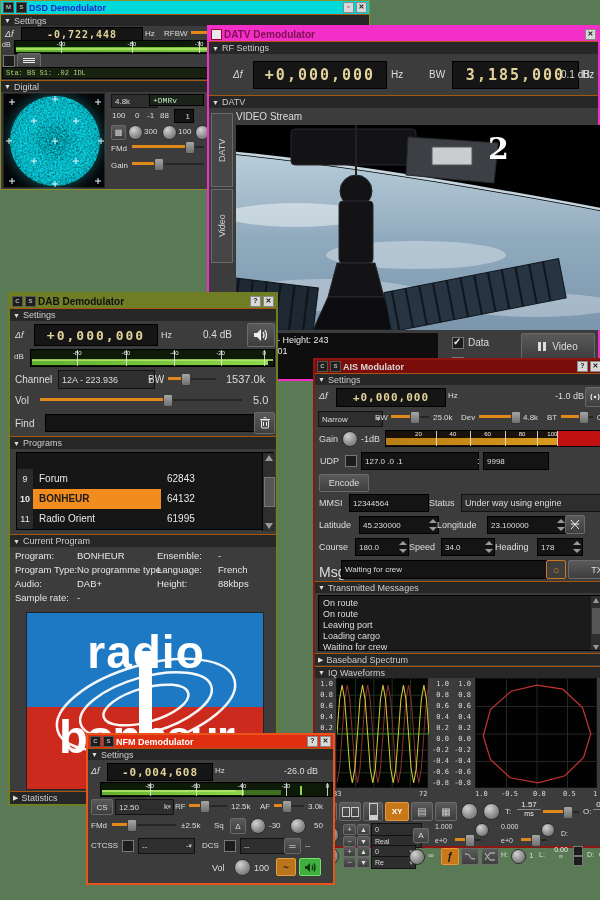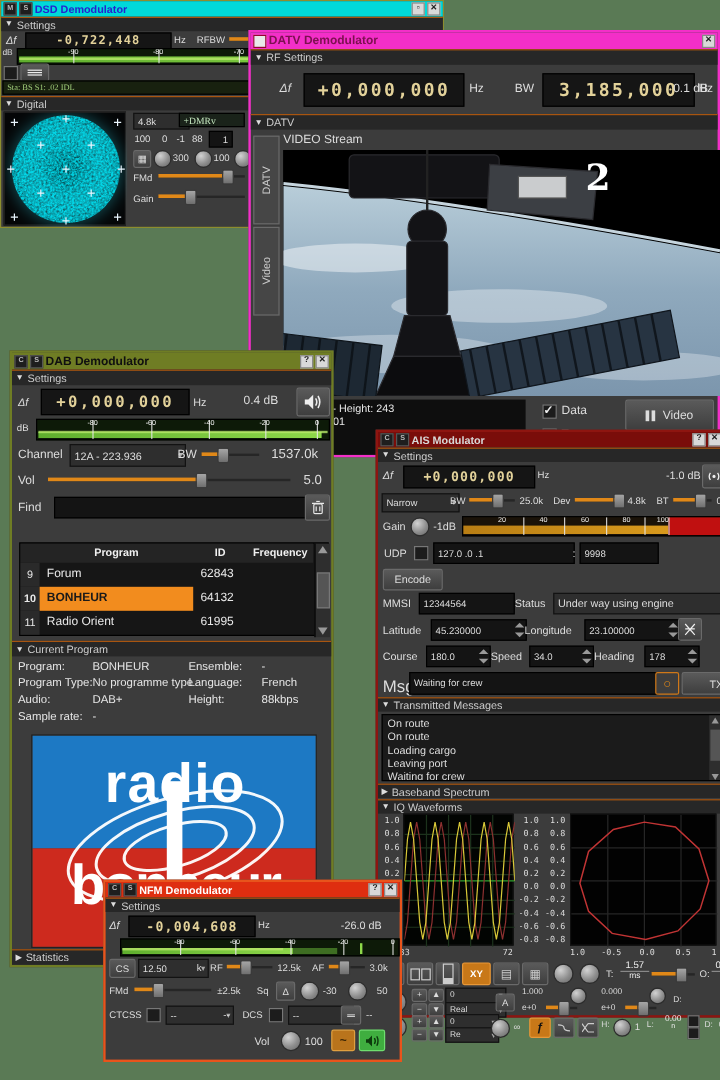--- a/index.html
+++ b/index.html
@@ -41,21 +41,21 @@
       display:flex;align-items:center;padding:0 10px 0 3px;white-space:nowrap;overflow:hidden}
   .dd::after{content:"▾";position:absolute;right:2px;color:#aaa;font-size:7px}
   .in{position:absolute;background:#141414;border:1px solid #000;color:#ddd;font-size:8px;
       display:flex;align-items:center;padding:0 3px;white-space:nowrap;overflow:hidden}
   .cb{position:absolute;width:10px;height:10px;background:#1c1c1c;border:1px solid #777}
   .cb.on::after{content:"✓";position:absolute;left:0;top:-2px;color:#f2f2f2;font-size:10px;font-weight:bold}
   .spin::after{content:"";position:absolute;right:1px;top:2px;border-left:4px solid transparent;
       border-right:4px solid transparent;border-bottom:4px solid #999}
   .spin::before{content:"";position:absolute;right:1px;bottom:2px;border-left:4px solid transparent;
       border-right:4px solid transparent;border-top:4px solid #999}
-  .mono{font-family:Liberation Serif, serif}
+  .mono{font-family:Liberation Mono, monospace}
   .tabv{position:absolute;background:#464646;border:1px solid #6a6a6a;color:#ccc;
         writing-mode:vertical-rl;transform:rotate(180deg);display:flex;align-items:center;
         justify-content:center;font-size:9px}
   .ylab{position:absolute;color:#ddd;font-size:7px;font-family:"DejaVu Sans Mono",monospace;
         text-align:right;width:18px}
   .xlab{position:absolute;color:#ddd;font-size:7px;font-family:"DejaVu Sans Mono",monospace}
   .hline{height:1px;background:#888}
 </style>
 </head>
 <body>
@@ -333,27 +333,26 @@
   <div class="in" style="left:35px;top:120px;width:205px;height:16px"></div>
   <div class="btn" style="left:244px;top:118px;width:19px;height:20px">
     <svg width="10" height="12" viewBox="0 0 10 12">
       <rect x="1.5" y="3" width="7" height="8" rx="1" fill="none" stroke="#e8e8e8"></rect>
       <line x1="0" y1="2.5" x2="10" y2="2.5" stroke="#e8e8e8"></line>
         <line x1="3.5" y1="0.8" x2="6.5" y2="0.8" stroke="#e8e8e8"></line>
       <line x1="3.5" y1="5" x2="3.5" y2="9" stroke="#e8e8e8"></line>
         <line x1="6.5" y1="5" x2="6.5" y2="9" stroke="#e8e8e8"></line>
     </svg>
   </div>
+  <div class="sec" style="top:142px;height:13px">
+    <span class="ar">▼</span>
+    <span>Programs</span>
+  </div>
 
   <div class="abs" style="left:6px;top:158px;width:258px;height:78px;background:#161616;border:1px solid #000">
-    <div class="abs" style="left:0;top:0;width:244px;height:16px;background:#242424;color:#f0f0f0;font-size:9px;font-weight:bold">
-      <span class="abs" style="left:16px;width:128px;text-align:center;top:2px">Program</span>
-      <span class="abs" style="left:144px;width:45px;text-align:center;top:2px">ID</span>
-      <span class="abs" style="left:189px;width:55px;text-align:center;top:2px">Frequency</span>
-    </div>
 
     <div class="abs" style="left:0;top:16px;width:244px;height:20px;color:#e8e8e8;font-size:10px">
       <span class="abs" style="left:0;width:16px;height:20px;background:#2a2a2a;text-align:center;line-height:20px;font-size:9px">9</span>
       <span class="abs" style="left:22px;top:4px">Forum</span>
       <span class="abs" style="left:150px;top:4px">62843</span>
       <span class="abs" style="left:195px;top:4px"></span>
     </div>
 
     <div class="abs" style="left:0;top:36px;width:244px;height:20px;color:#e8e8e8;font-size:10px">
       <span class="abs" style="left:0;width:16px;height:20px;background:#2a2a2a;text-align:center;line-height:20px;font-size:9px;font-weight:bold">10</span>
@@ -509,22 +508,22 @@
     <span style="color:#e08818;font-size:11px;font-weight:bold">○</span>
   </div>
   <div class="btn" style="left:253px;top:200px;width:56px;height:17px;font-size:9px">TX</div>
   <div class="sec" style="top:221px">
     <span class="ar">▼</span>
     <span>Transmitted Messages</span>
   </div>
   <div class="abs" style="left:3px;top:235px;width:284px;height:56px;background:#1b1b1b;border:1px solid #000;color:#ddd;font-size:9px;line-height:11px;padding:2px 4px;overflow:hidden">
     <div>On route</div>
     <div>On route</div>
+    <div>Leaving port</div>
     <div>Loading cargo</div>
-    <div>Leaving port</div>
     <div>Waiting for crew</div>
     <div class="abs" style="right:0;top:0;width:10px;height:56px;background:#2e2e2e">
       <div class="abs" style="left:2px;top:2px;width:0;height:0;border-left:3px solid transparent;border-right:3px solid transparent;border-bottom:5px solid #999"></div>
       <div class="abs" style="left:1px;top:12px;width:8px;height:26px;background:#555"></div>
       <div class="abs" style="left:2px;bottom:2px;width:0;height:0;border-left:3px solid transparent;border-right:3px solid transparent;border-top:5px solid #999"></div>
     </div>
   </div>
   <div class="sec" style="top:293px">
     <span class="ar">▶</span>
     <span>Baseband Spectrum</span>

